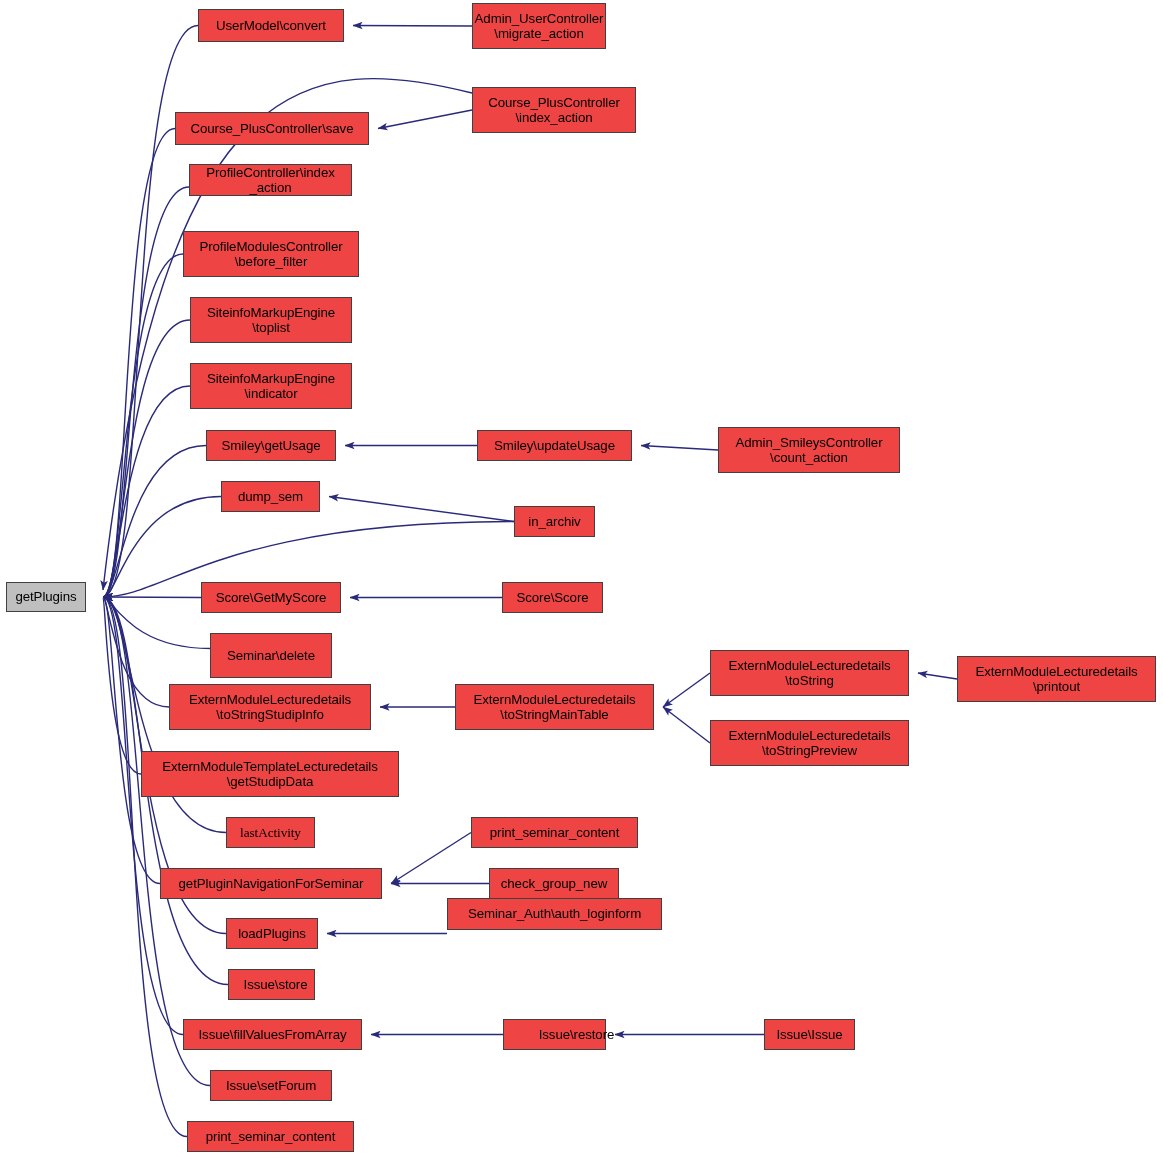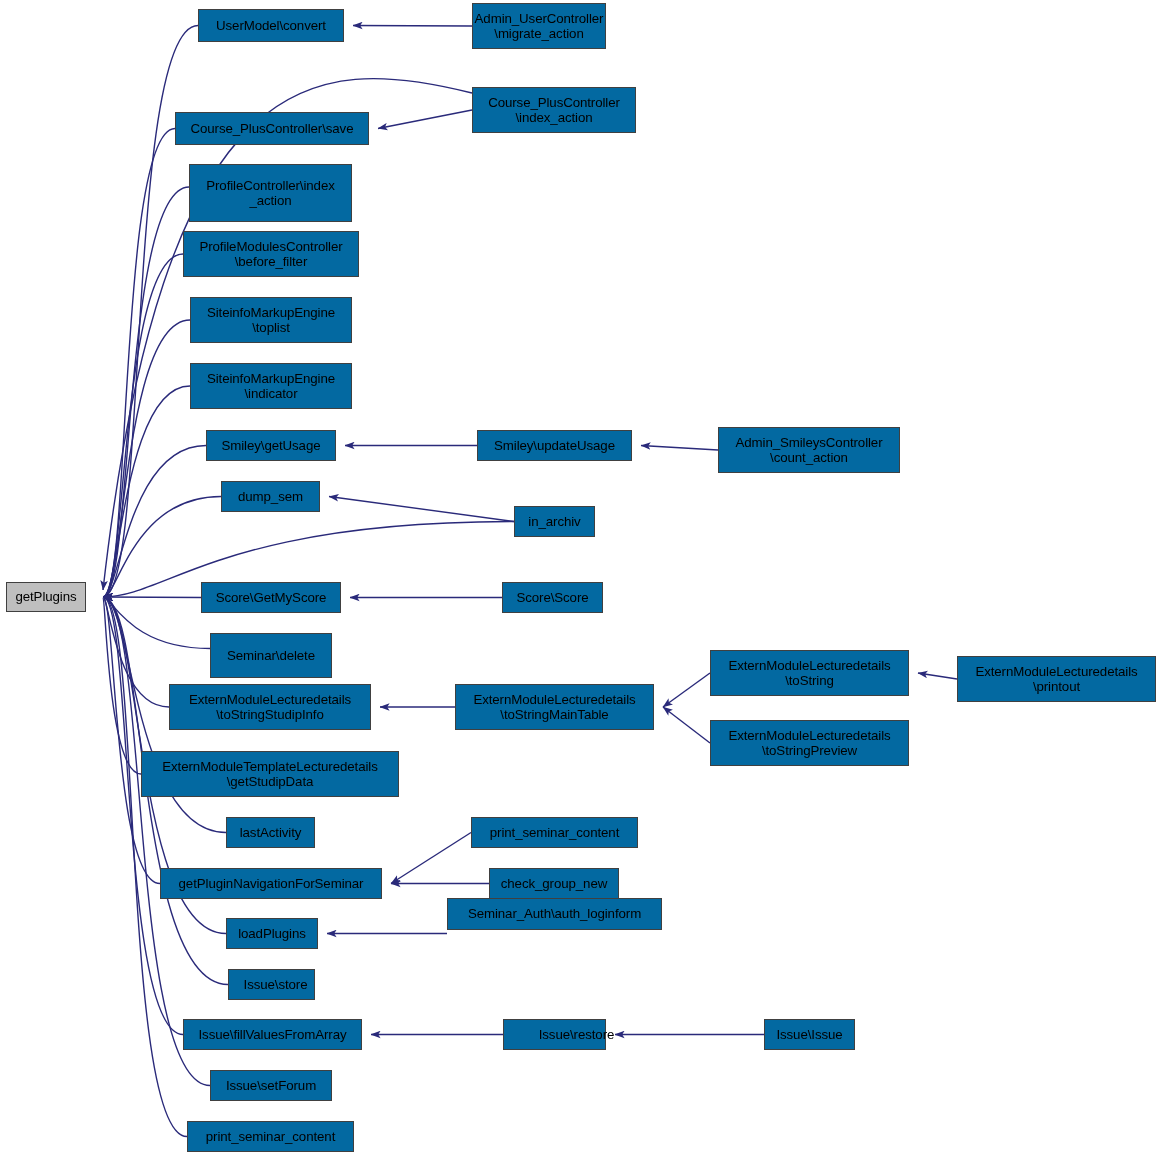--- a/index.html
+++ b/index.html
@@ -16,21 +16,21 @@
     position:absolute;
     left:0; top:0;
     width:1163px;
     height:1155px;
     pointer-events:none;
   }
   .node{
     position:absolute;
     box-sizing:border-box;
     border:1px solid #404040;
-    background:#0369a1;
+    background:#ef4444;
     color:#000000;
     font-size:13.3px;
     line-height:15.5px;
     display:flex;
     align-items:center;
     justify-content:center;
     text-align:center;
     white-space:pre-line;
     letter-spacing:-0.1px;
     z-index:2;
@@ -90,21 +90,21 @@
       </g>
   </svg>
   <div id="nodes">
       <div class="node root" style="left: 6px; top: 582px; width: 80px; height: 30px;">getPlugins</div>
       <div class="node" style="left: 198px; top: 9px; width: 146px; height: 33px;">UserModel\convert</div>
       <div class="node" style="left: 472px; top: 3px; width: 134px; height: 46px;">Admin_UserController
 \migrate_action</div>
       <div class="node" style="left: 175px; top: 112px; width: 194px; height: 33px;">Course_PlusController\save</div>
       <div class="node" style="left: 472px; top: 87px; width: 164px; height: 46px;">Course_PlusController
 \index_action</div>
-      <div class="node" style="left: 189px; top: 164px; width: 163px; height: 58px;">ProfileController\index
+      <div class="node" style="left: 189px; top: 164px; width: 163px; height: 32px;">ProfileController\index
 _action</div>
       <div class="node" style="left: 183px; top: 231px; width: 176px; height: 46px;">ProfileModulesController
 \before_filter</div>
       <div class="node" style="left: 190px; top: 297px; width: 162px; height: 46px;">SiteinfoMarkupEngine
 \toplist</div>
       <div class="node" style="left: 190px; top: 363px; width: 162px; height: 46px;">SiteinfoMarkupEngine
 \indicator</div>
       <div class="node" style="left: 206px; top: 430px; width: 130px; height: 31px;">Smiley\getUsage</div>
       <div class="node" style="left: 477px; top: 430px; width: 155px; height: 31px;">Smiley\updateUsage</div>
       <div class="node" style="left: 718px; top: 427px; width: 182px; height: 46px;">Admin_SmileysController
@@ -119,21 +119,21 @@
       <div class="node" style="left: 455px; top: 684px; width: 199px; height: 46px;">ExternModuleLecturedetails
 \toStringMainTable</div>
       <div class="node" style="left: 710px; top: 650px; width: 199px; height: 46px;">ExternModuleLecturedetails
 \toString</div>
       <div class="node" style="left: 957px; top: 656px; width: 199px; height: 46px;">ExternModuleLecturedetails
 \printout</div>
       <div class="node" style="left: 710px; top: 720px; width: 199px; height: 46px;">ExternModuleLecturedetails
 \toStringPreview</div>
       <div class="node" style="left: 141px; top: 751px; width: 258px; height: 46px;">ExternModuleTemplateLecturedetails
 \getStudipData</div>
-      <div class="node" style="left: 226px; top: 817px; width: 89px; height: 31px;">lastActivity</div>
+      <div class="node" style="left: 226px; top: 817px; width: 89px; height: 31px; font-family: Liberation Serif, serif;">lastActivity</div>
       <div class="node" style="left: 471px; top: 817px; width: 167px; height: 31px;">print_seminar_content</div>
       <div class="node" style="left: 160px; top: 868px; width: 222px; height: 31px;">getPluginNavigationForSeminar</div>
       <div class="node" style="left: 489px; top: 868px; width: 130px; height: 31px;">check_group_new</div>
       <div class="node" style="left: 226px; top: 918px; width: 92px; height: 31px;">loadPlugins</div>
       <div class="node" style="left: 447px; top: 898px; width: 215px; height: 32px;">Seminar_Auth\auth_loginform</div>
       <div class="node" style="left: 228px; top: 969px; width: 87px; height: 31px; padding-left: 8px;">Issue\store</div>
       <div class="node" style="left: 183px; top: 1019px; width: 179px; height: 31px;">Issue\fillValuesFromArray</div>
       <div class="node" style="left: 503px; top: 1019px; width: 103px; height: 31px; padding-left: 44px;">Issue\restore</div>
       <div class="node" style="left: 764px; top: 1019px; width: 91px; height: 31px;">Issue\Issue</div>
       <div class="node" style="left: 210px; top: 1070px; width: 122px; height: 31px;">Issue\setForum</div>

